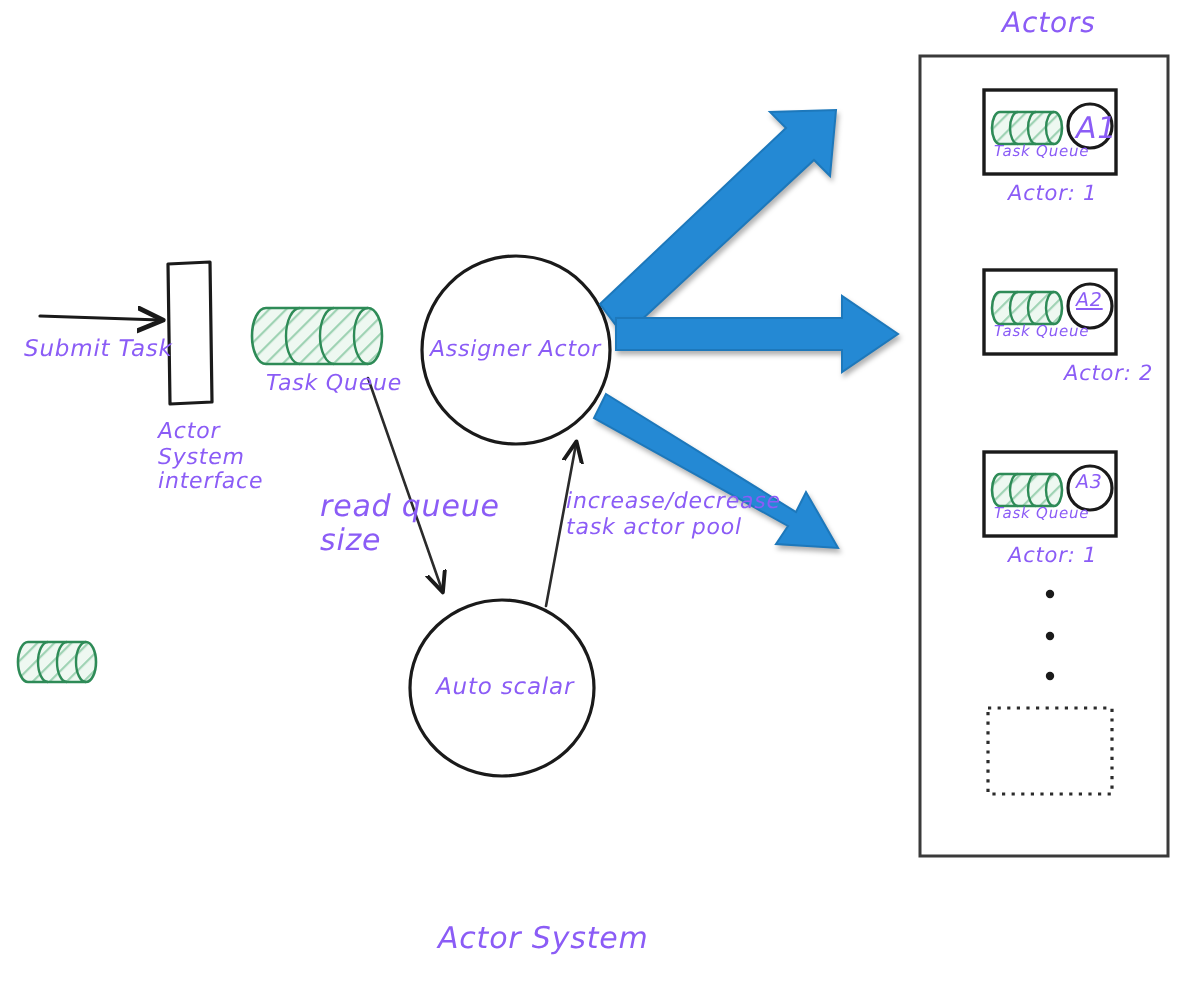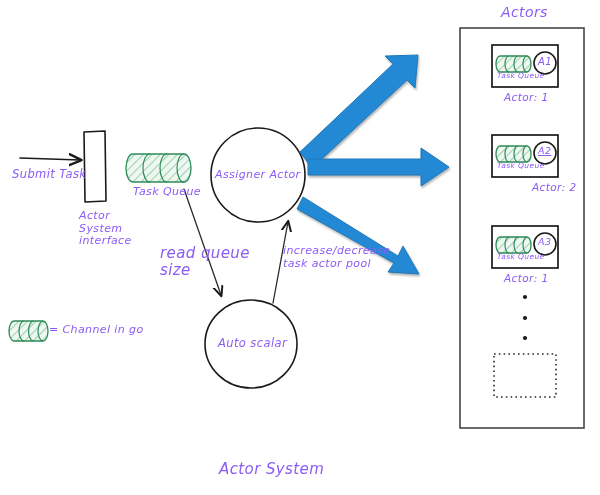--- a/index.html
+++ b/index.html
@@ -213,25 +213,24 @@
   <div class="hand-t" style="left:215px; top:169px; font-size:11px;">Assigner Actor</div>
 
   <div class="hand-t" style="left:218px; top:337px; font-size:11.5px;text-align:center;">Auto scalar</div>
 
   <div class="hand-t" style="left:160px; top:245px; font-size:15px;">read queue
 size</div>
 
   <div class="hand-t" style="left:283px; top:245px; font-size:11px;">increase/decrease
 task actor pool</div>
 
-  <div class="hand-t" style="left:49px; top:324px; font-size:11px;">= Channel in go</div>
 
   <div class="hand-t" style="left:501px; top:4px; font-size:14px;">Actors</div>
 
-  <div class="hand-t" style="left:538px; top:56px; font-size:10px;">A1</div>
+  <div class="hand-t" style="left:538px; top:56px; font-size:15px;">A1</div>
   <div class="hand-t" style="left:497px; top:72px; font-size:7.5px;">Task Queue</div>
   <div class="hand-t" style="left:504px; top:91px; font-size:10.5px;">Actor: 1</div>
 
   <div class="hand-t" style="left:538px; top:146px; font-size:9.5px;text-decoration:underline;">A2</div>
   <div class="hand-t" style="left:497px; top:162px; font-size:7.5px;">Task Queue</div>
   <div class="hand-t" style="left:532px; top:181px; font-size:10.5px;">Actor: 2</div>
 
   <div class="hand-t" style="left:538px; top:237px; font-size:9.5px;">A3</div>
   <div class="hand-t" style="left:497px; top:253px; font-size:7.5px;">Task Queue</div>
   <div class="hand-t" style="left:504px; top:272px; font-size:10.5px;">Actor: 1</div>

